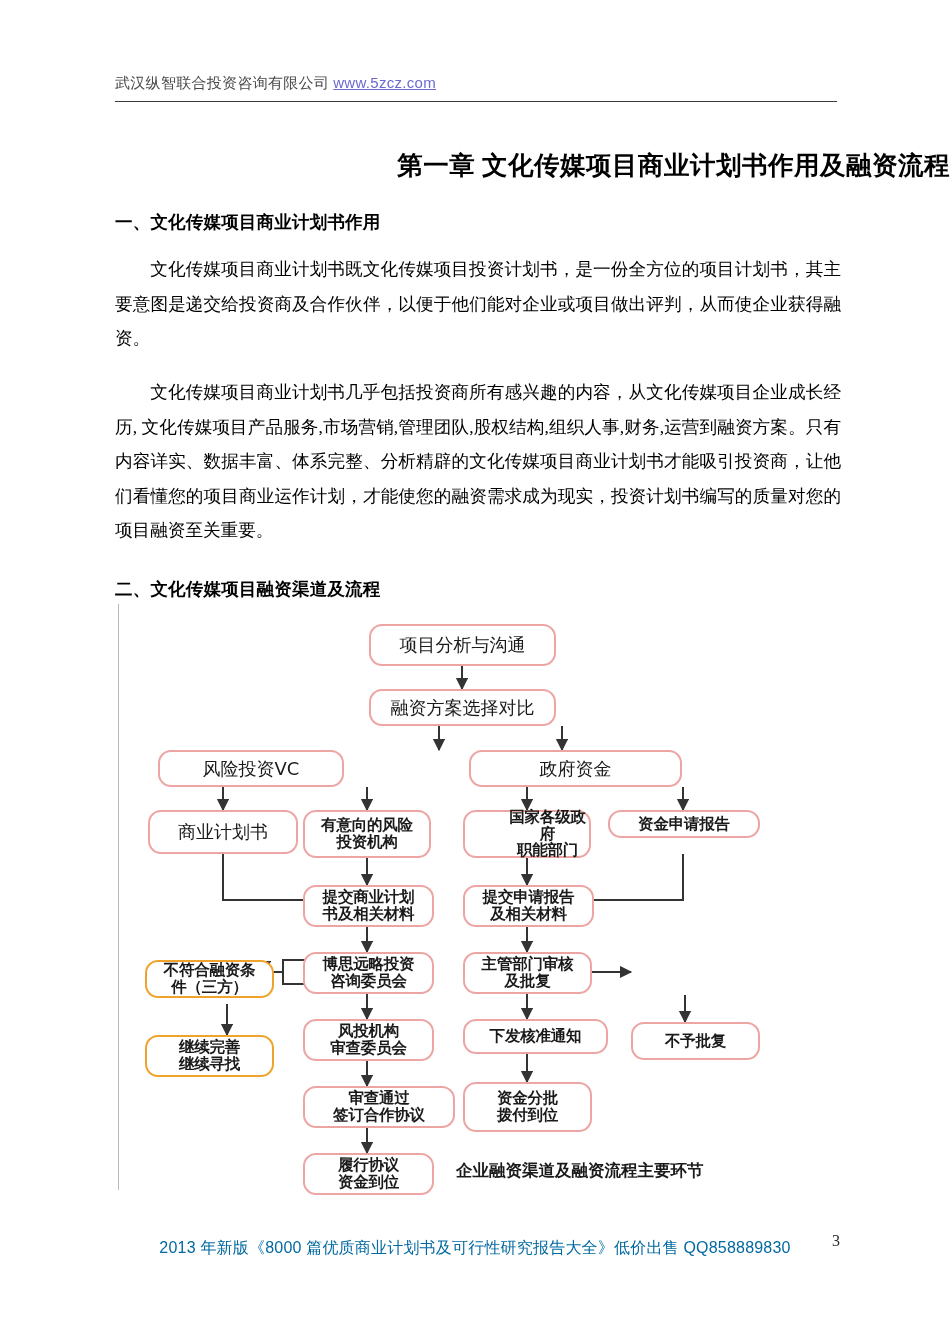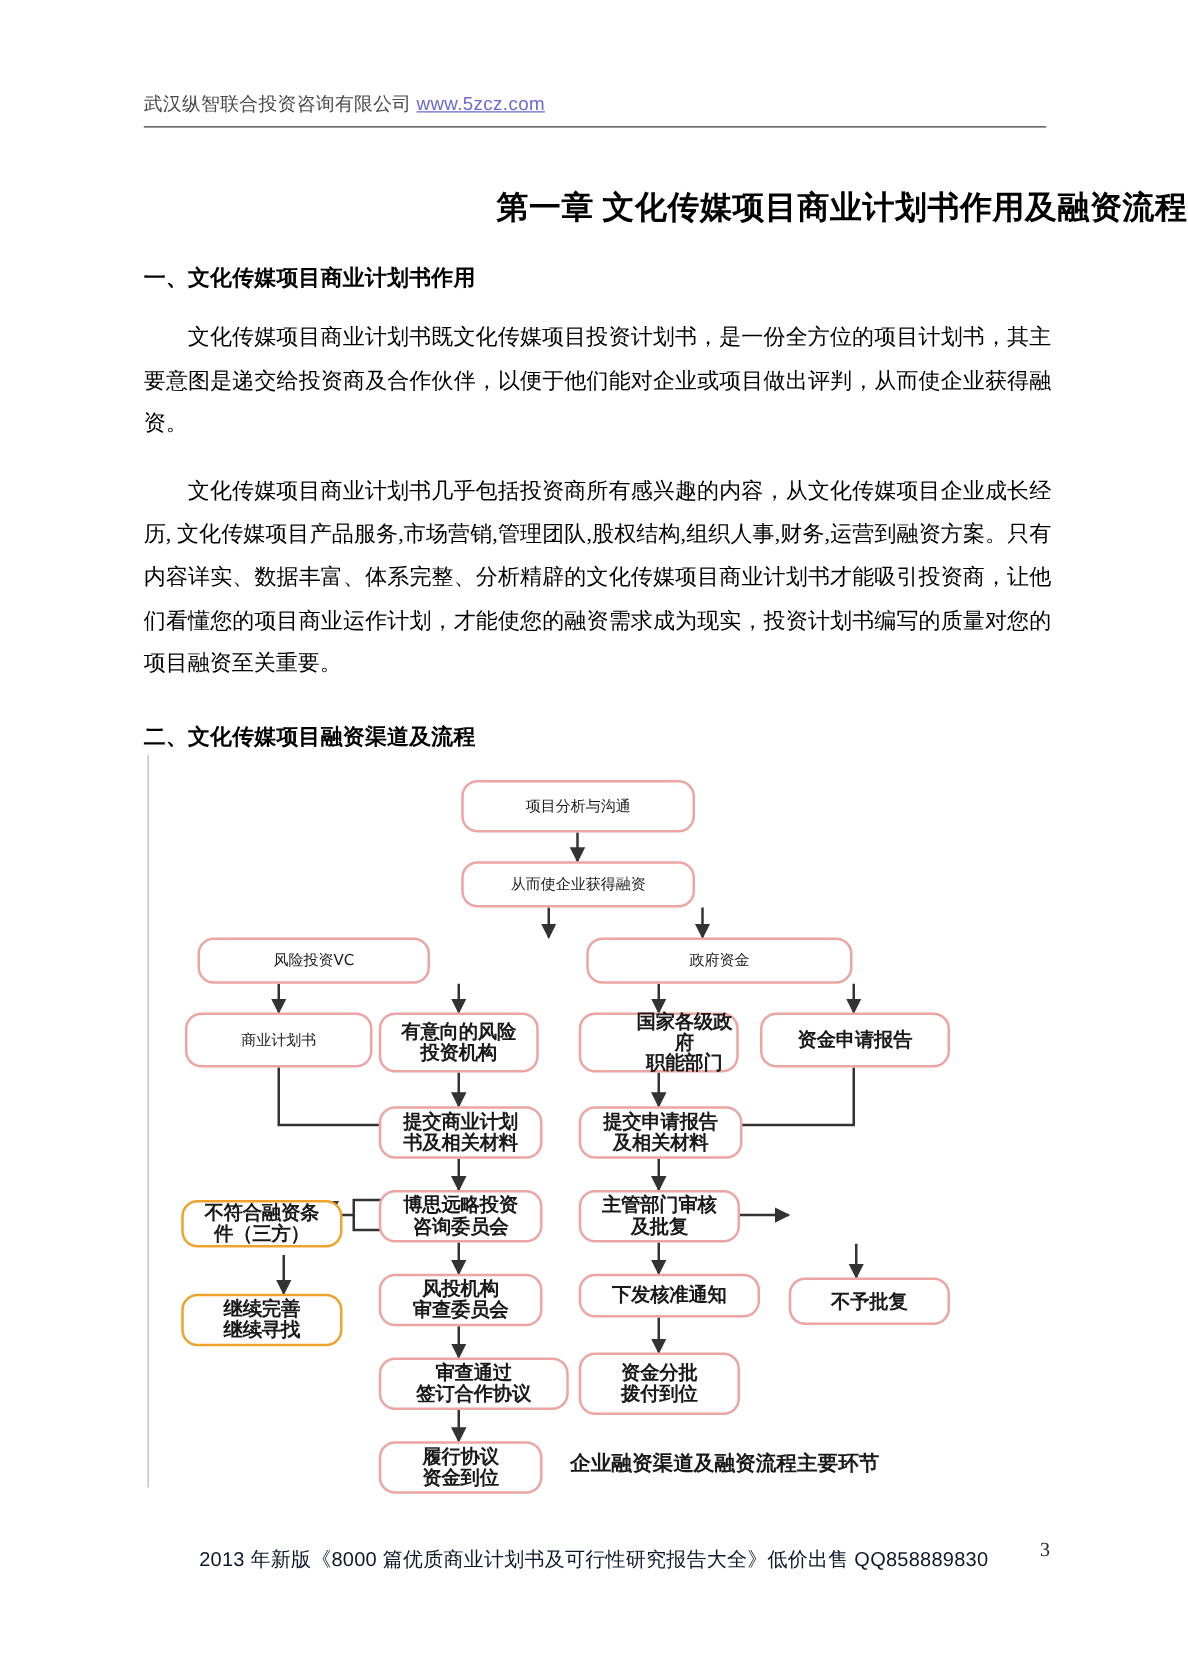--- a/index.html
+++ b/index.html
@@ -116,21 +116,21 @@
     display: flex;
     align-items: center;
     justify-content: center;
     text-align: center;
     font-family: "DejaVu Sans", "Liberation Sans", sans-serif;
     color: #1a1a1a;
     line-height: 1.08;
     white-space: pre-line;
   }
   .node.orange { border-color: #efa32c; }
-  .node.t1 { font-size: 12px; font-weight: normal; }
+  .node.t1 { font-size: 18px; font-weight: normal; }
   .node.t2 { font-size: 15.5px; font-weight: bold; letter-spacing: -0.2px; }
 
   .caption {
     position: absolute;
     font-family: "DejaVu Sans", "Liberation Sans", sans-serif;
     font-weight: bold;
     font-size: 16.5px;
     color: #1a1a1a;
     white-space: nowrap;
   }
@@ -144,21 +144,21 @@
   }
 
   
   .footer {
     position: absolute;
     left: 0;
     top: 1238px;
     width: 950px;
     text-align: center;
     font-size: 16px;
-    color: #0f172a;
+    color: #0369a1;
     font-family: "Liberation Sans", "DejaVu Sans", sans-serif;
     letter-spacing: .2px;
     white-space: nowrap;
   }
   .page-number {
     position: absolute;
     right: 110px;
     top: 1232px;
     font-size: 16px;
     color: #2b2b2b;
@@ -241,31 +241,31 @@
 
         <g stroke="#333" stroke-width="2" fill="none">
           <path d="M190,356 L164,356 L164,380 L190,380"></path>
           <path d="M164,368 L150,368"></path>
         </g>
         <path d="M150,364.2 L143,368 L150,371.8 z" fill="#333"></path>
       </svg>
 
       <div class="node t1" style="left:250px; top:20px; width:187px; height:42px;">项目分析与沟通</div>
 
-      <div class="node t1" style="left:250px; top:85px; width:187px; height:37px;">从而使企业获得融资</div>
+      <div class="node t1" style="left:250px; top:85px; width:187px; height:37px;">融资方案选择对比</div>
 
       <div class="node t1" style="left:39px; top:146px; width:186px; height:37px;">风险投资VC</div>
       <div class="node t1" style="left:350px; top:146px; width:213px; height:37px;">政府资金</div>
 
       <div class="node t1" style="left:29px; top:206px; width:150px; height:44px;">商业计划书</div>
       <div class="node t2" style="left:184px; top:206px; width:128px; height:48px;">有意向的风险
 投资机构</div>
       <div class="node t2" style="left:344px; top:206px; width:128px; height:48px;padding-left:41px;">国家各级政府
 职能部门</div>
-      <div class="node t2" style="left:489px; top:206px; width:152px; height:44px;">资金申请报告</div>
+      <div class="node t2" style="left:489px; top:206px; width:152px; height:28px;">资金申请报告</div>
 
       <div class="node t2" style="left:344px; top:281px; width:131px; height:42px;">提交申请报告
 及相关材料</div>
       <div class="node t2" style="left:184px; top:281px; width:131px; height:42px;">提交商业计划
 书及相关材料</div>
 
       <div class="node t2" style="left:184px; top:348px; width:131px; height:42px;">博思远略投资
 咨询委员会</div>
       <div class="node t2" style="left:344px; top:348px; width:129px; height:42px;">主管部门审核
 及批复</div>

